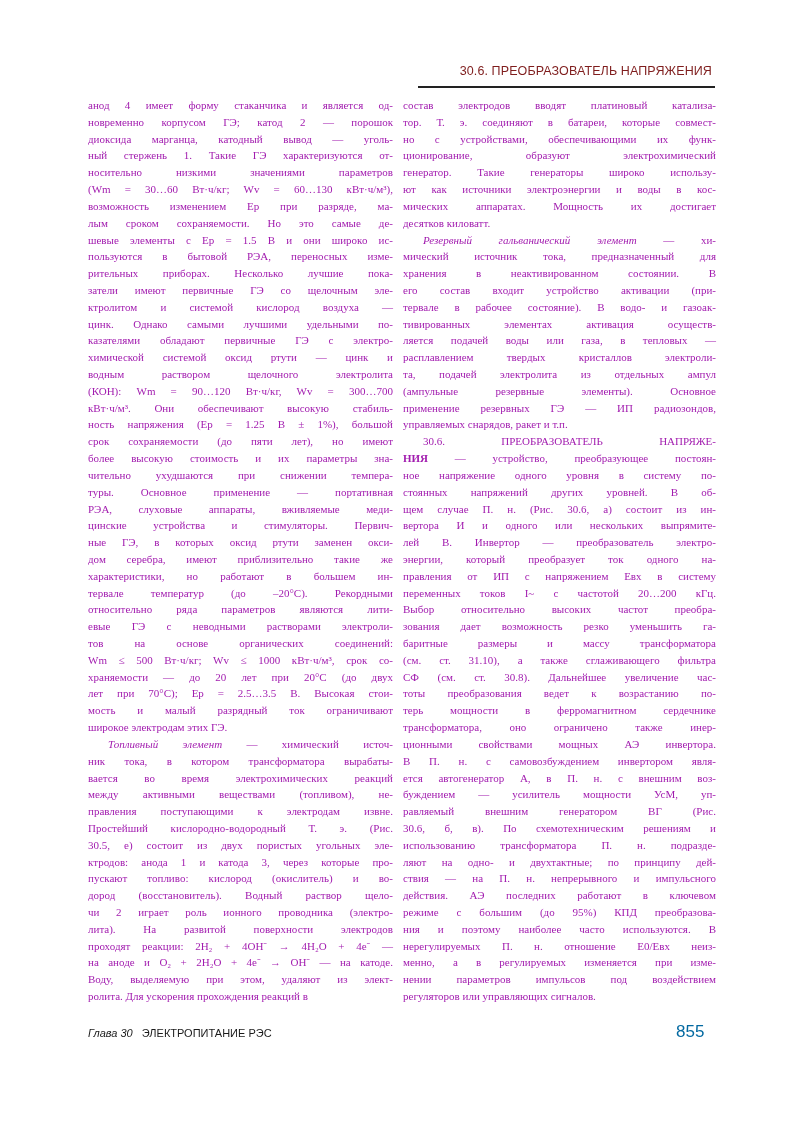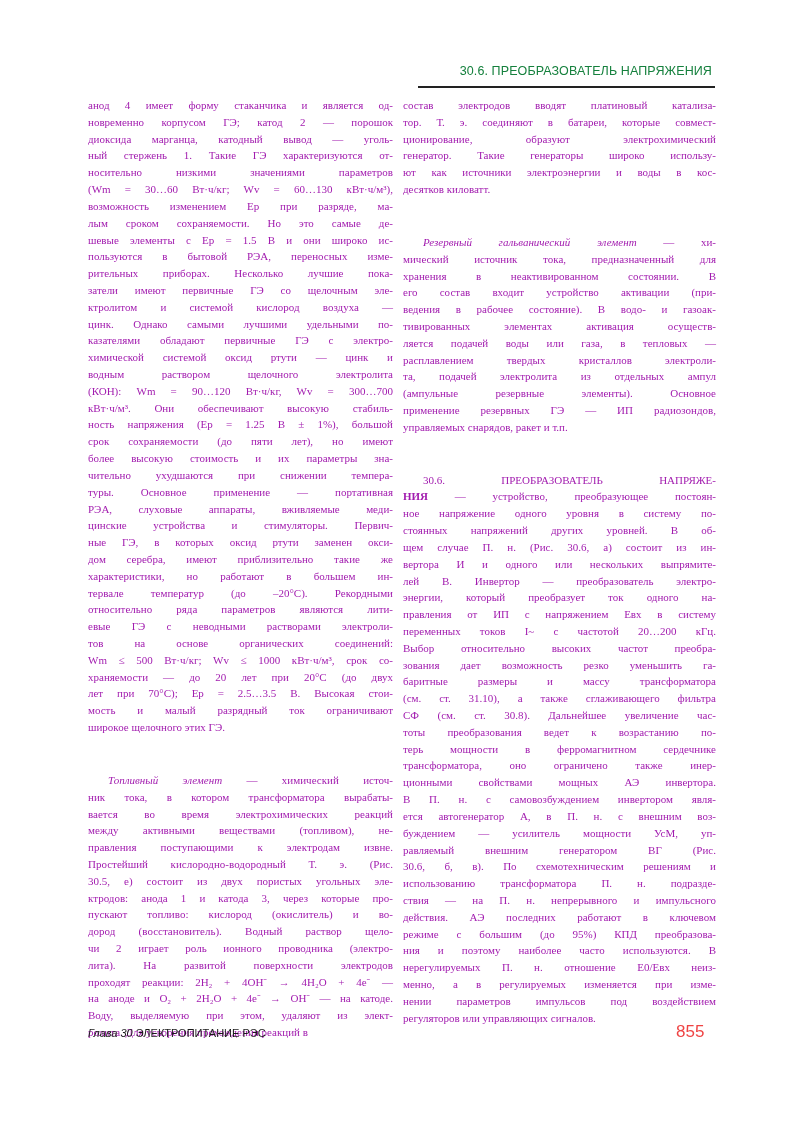--- a/index.html
+++ b/index.html
@@ -1,43 +1,43 @@
 <!DOCTYPE html>
 <html><head>
 <meta charset="utf-8">
 <style>
   html, body { margin: 0; padding: 0; background: #ffffff; }
   body { width: 794px; height: 1131px; position: relative; overflow: hidden; }
   .header-title {
     position: absolute; left: 430px; top: 64px; width: 282px;
     font-family: "Liberation Sans", sans-serif; font-size: 12.5px;
-    color: #15803d; text-align: right; letter-spacing: 0.1px; white-space: nowrap;
+    color: #7f1d1d; text-align: right; letter-spacing: 0.1px; white-space: nowrap;
   }
   .header-rule {
     position: absolute; left: 418px; top: 86px; width: 297px; height: 1.5px; background: #222;
   }
   .col {
     position: absolute; top: 97px;
     font-family: "Liberation Serif", serif; font-size: 11px; color: #a21caf;
     line-height: 16.82px;
   }
   .col-left { left: 88px; width: 305px; }
   .col-right { left: 403px; width: 313px; }
   .ln { display: block; text-align: justify; text-align-last: justify; white-space: nowrap; height: 16.82px; overflow: visible; }
   .ln.last { text-align-last: left; }
-  .ln.ind { text-indent: 20px; margin-top: 36px; }
+  .ln.ind { text-indent: 20px; }
   .ln span { white-space: pre; }
   .footer-chapter {
     position: absolute; left: 88px; top: 1027px;
     font-family: "Liberation Sans", sans-serif; font-size: 11px; color: #1a1a1a; white-space: nowrap;
   }
-  .footer-chapter .num { font-style: italic; }
+  .footer-chapter .num { font-style: italic; margin-right: 6px; }
   .footer-page {
     position: absolute; left: 676px; top: 1022px;
-    font-family: "Liberation Sans", sans-serif; font-size: 17px; color: #ef4444;
+    font-family: "Liberation Sans", sans-serif; font-size: 17px; color: #0369a1;
   }
 </style>
 </head>
 <body>
 
 <div class="header-title">30.6. ПРЕОБРАЗОВАТЕЛЬ НАПРЯЖЕНИЯ</div>
 <div class="header-rule"></div>
 
 <div class="col col-left" id="colL">
     <span class="ln">анод 4 имеет форму стаканчика и является од-</span>
@@ -70,50 +70,52 @@
     <span class="ln">дом серебра, имеют приблизительно такие же</span>
     <span class="ln">характеристики, но работают в большем ин-</span>
     <span class="ln">тервале температур (до –20°С). Рекордными</span>
     <span class="ln">относительно ряда параметров являются лити-</span>
     <span class="ln">евые ГЭ с неводными растворами электроли-</span>
     <span class="ln">тов на основе органических соединений:</span>
     <span class="ln">Wm ≤ 500 Вт·ч/кг; Wv ≤ 1000 кВт·ч/м³, срок со-</span>
     <span class="ln">храняемости — до 20 лет при 20°С (до двух</span>
     <span class="ln">лет при 70°С); Eр = 2.5…3.5 В. Высокая стои-</span>
     <span class="ln">мость и малый разрядный ток ограничивают</span>
-    <span class="ln last">широкое щелочного этих ГЭ.</span>
+    <span class="ln last">широкое электродам этих ГЭ.</span>
     <span class="ln ind"><span style="font-style:italic">Топливный элемент</span> — химический источ-</span>
     <span class="ln">ник тока, в котором трансформатора вырабаты-</span>
     <span class="ln">вается во время электрохимических реакций</span>
     <span class="ln">между активными веществами (топливом), не-</span>
     <span class="ln">правления поступающими к электродам извне.</span>
     <span class="ln">Простейший кислородно-водородный Т. э. (Рис.</span>
     <span class="ln">30.5, е) состоит из двух пористых угольных эле-</span>
     <span class="ln">ктродов: анода 1 и катода 3, через которые про-</span>
     <span class="ln">пускают топливо: кислород (окислитель) и во-</span>
     <span class="ln">дород (восстановитель). Водный раствор щело-</span>
     <span class="ln">чи 2 играет роль ионного проводника (электро-</span>
     <span class="ln">лита). На развитой поверхности электродов</span>
     <span class="ln">проходят реакции: 2H₂ + 4OH⁻ → 4H₂O + 4e⁻ —</span>
     <span class="ln">на аноде и O₂ + 2H₂O + 4e⁻ → OH⁻ — на катоде.</span>
     <span class="ln">Воду, выделяемую при этом, удаляют из элект-</span>
     <span class="ln last">ролита. Для ускорения прохождения реакций в</span>
   </div>
 <div class="col col-right" id="colR">
     <span class="ln">состав электродов вводят платиновый катализа-</span>
     <span class="ln">тор. Т. э. соединяют в батареи, которые совмест-</span>
+    <span class="ln">но с устройствами, обеспечивающими их функ-</span>
     <span class="ln">ционирование, образуют электрохимический</span>
     <span class="ln">генератор. Такие генераторы широко использу-</span>
     <span class="ln">ют как источники электроэнергии и воды в кос-</span>
+    <span class="ln">мических аппаратах. Мощность их достигает</span>
     <span class="ln last">десятков киловатт.</span>
     <span class="ln ind"><span style="font-style:italic">Резервный гальванический элемент</span> — хи-</span>
     <span class="ln">мический источник тока, предназначенный для</span>
     <span class="ln">хранения в неактивированном состоянии. В</span>
     <span class="ln">его состав входит устройство активации (при-</span>
-    <span class="ln">ведения в рабочее состояние). В водо- и газоак-</span>
+    <span class="ln">тервале в рабочее состояние). В водо- и газоак-</span>
     <span class="ln">тивированных элементах активация осуществ-</span>
     <span class="ln">ляется подачей воды или газа, в тепловых —</span>
     <span class="ln">расплавлением твердых кристаллов электроли-</span>
     <span class="ln">та, подачей электролита из отдельных ампул</span>
     <span class="ln">(ампульные резервные элементы). Основное</span>
     <span class="ln">применение резервных ГЭ — ИП радиозондов,</span>
     <span class="ln last">управляемых снарядов, ракет и т.п.</span>
     <span class="ln ind"><span style="font-weight:normal">30.6. ПРЕОБРАЗОВАТЕЛЬ НАПРЯЖЕ-</span></span>
     <span class="ln"><span style="font-weight:bold">НИЯ</span> — устройство, преобразующее постоян-</span>
     <span class="ln">ное напряжение одного уровня в систему по-</span>
@@ -132,20 +134,21 @@
     <span class="ln">тоты преобразования ведет к возрастанию по-</span>
     <span class="ln">терь мощности в ферромагнитном сердечнике</span>
     <span class="ln">трансформатора, оно ограничено также инер-</span>
     <span class="ln">ционными свойствами мощных АЭ инвертора.</span>
     <span class="ln">В П. н. с самовозбуждением инвертором явля-</span>
     <span class="ln">ется автогенератор А, в П. н. с внешним воз-</span>
     <span class="ln">буждением — усилитель мощности УсМ, уп-</span>
     <span class="ln">равляемый внешним генератором ВГ (Рис.</span>
     <span class="ln">30.6, б, в). По схемотехническим решениям и</span>
     <span class="ln">использованию трансформатора П. н. подразде-</span>
+    <span class="ln">ляют на одно- и двухтактные; по принципу дей-</span>
     <span class="ln">ствия — на П. н. непрерывного и импульсного</span>
     <span class="ln">действия. АЭ последних работают в ключевом</span>
     <span class="ln">режиме с большим (до 95%) КПД преобразова-</span>
     <span class="ln">ния и поэтому наиболее часто используются. В</span>
     <span class="ln">нерегулируемых П. н. отношение E0/Eвх неиз-</span>
     <span class="ln">менно, а в регулируемых изменяется при изме-</span>
     <span class="ln">нении параметров импульсов под воздействием</span>
     <span class="ln last">регуляторов или управляющих сигналов.</span>
   </div>
 

